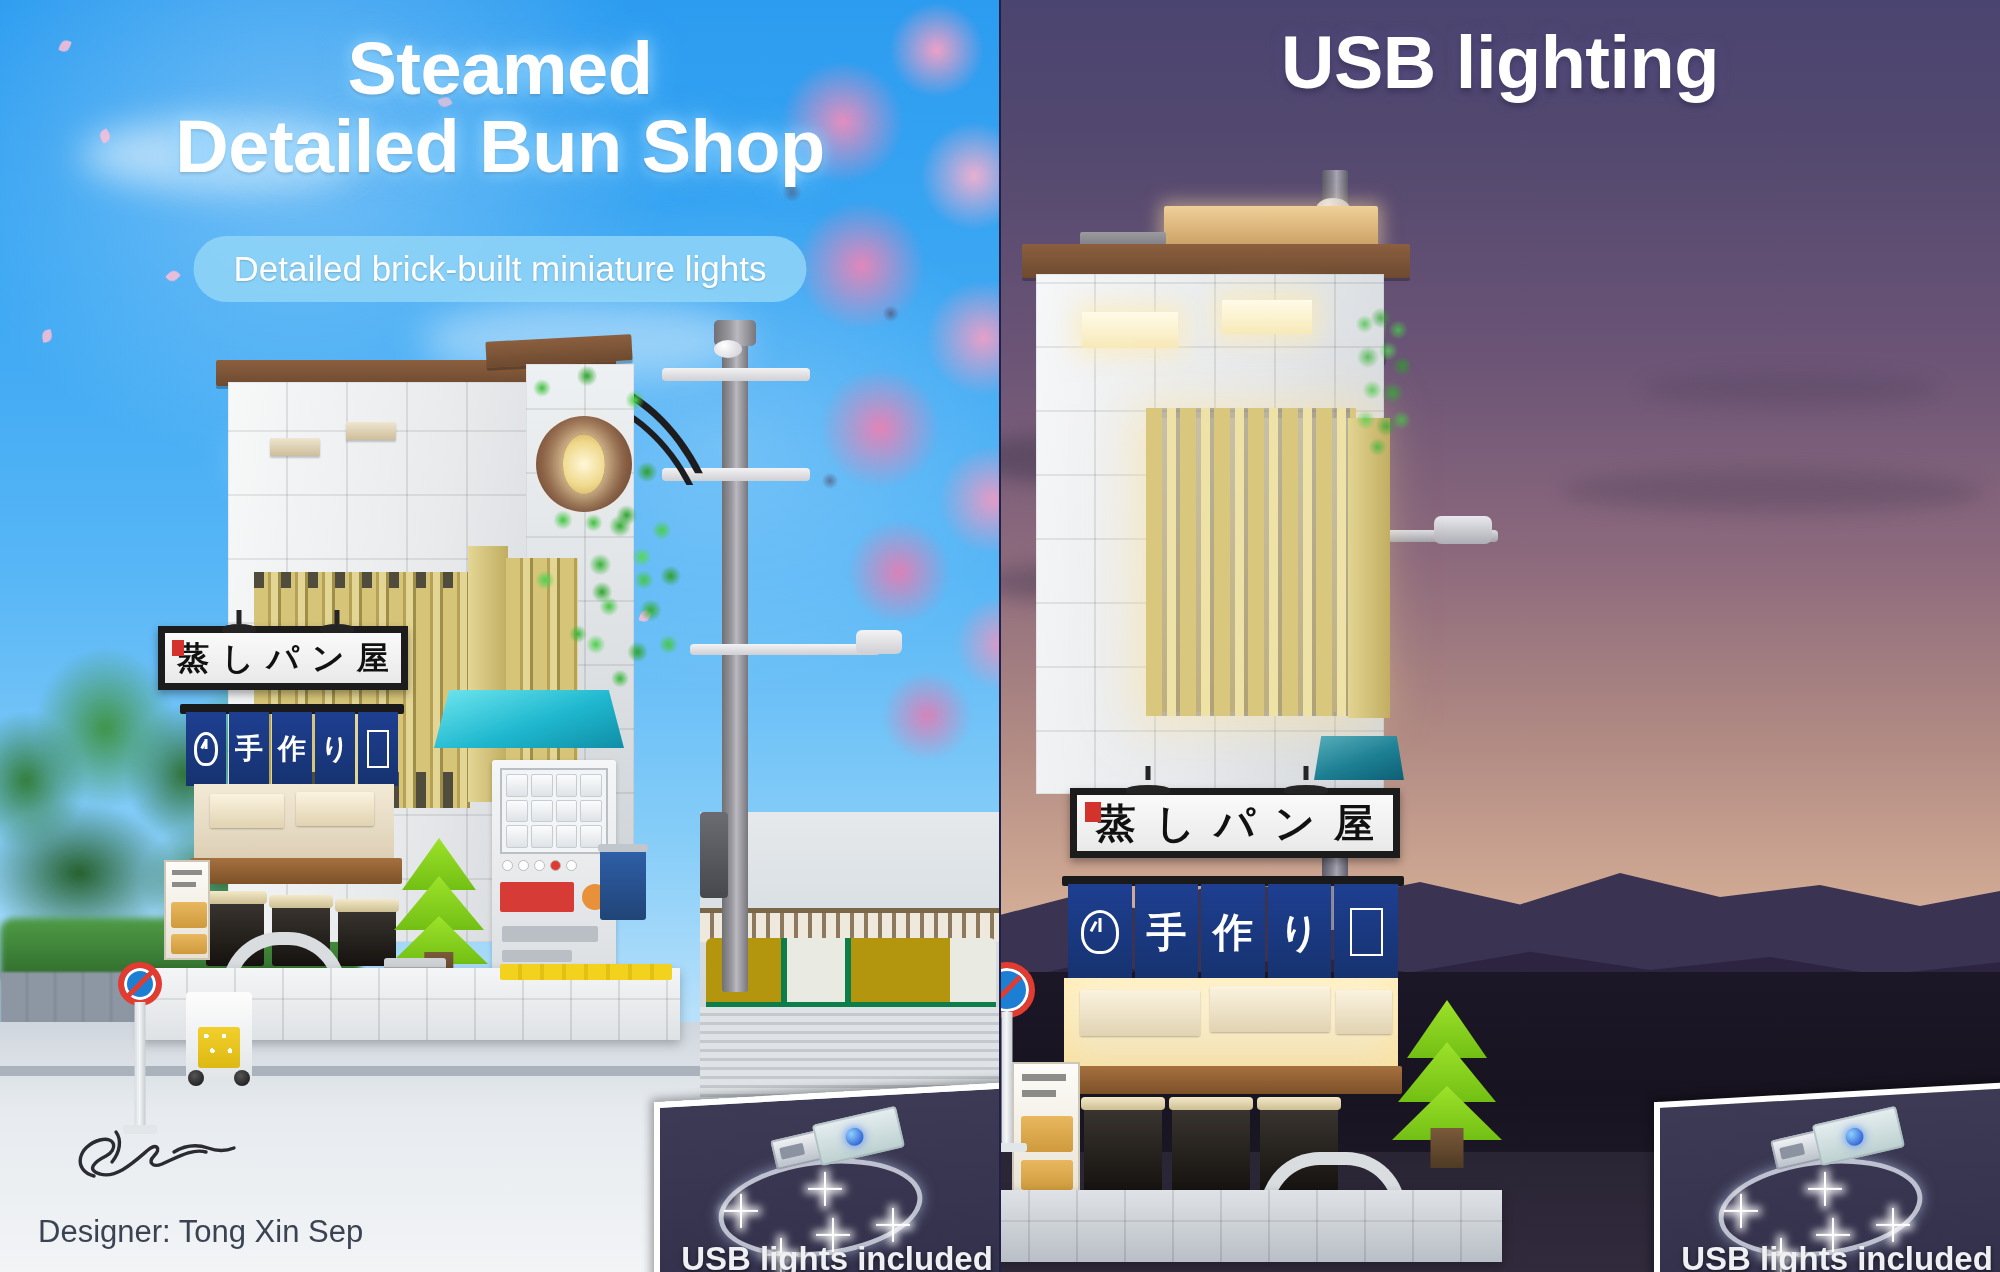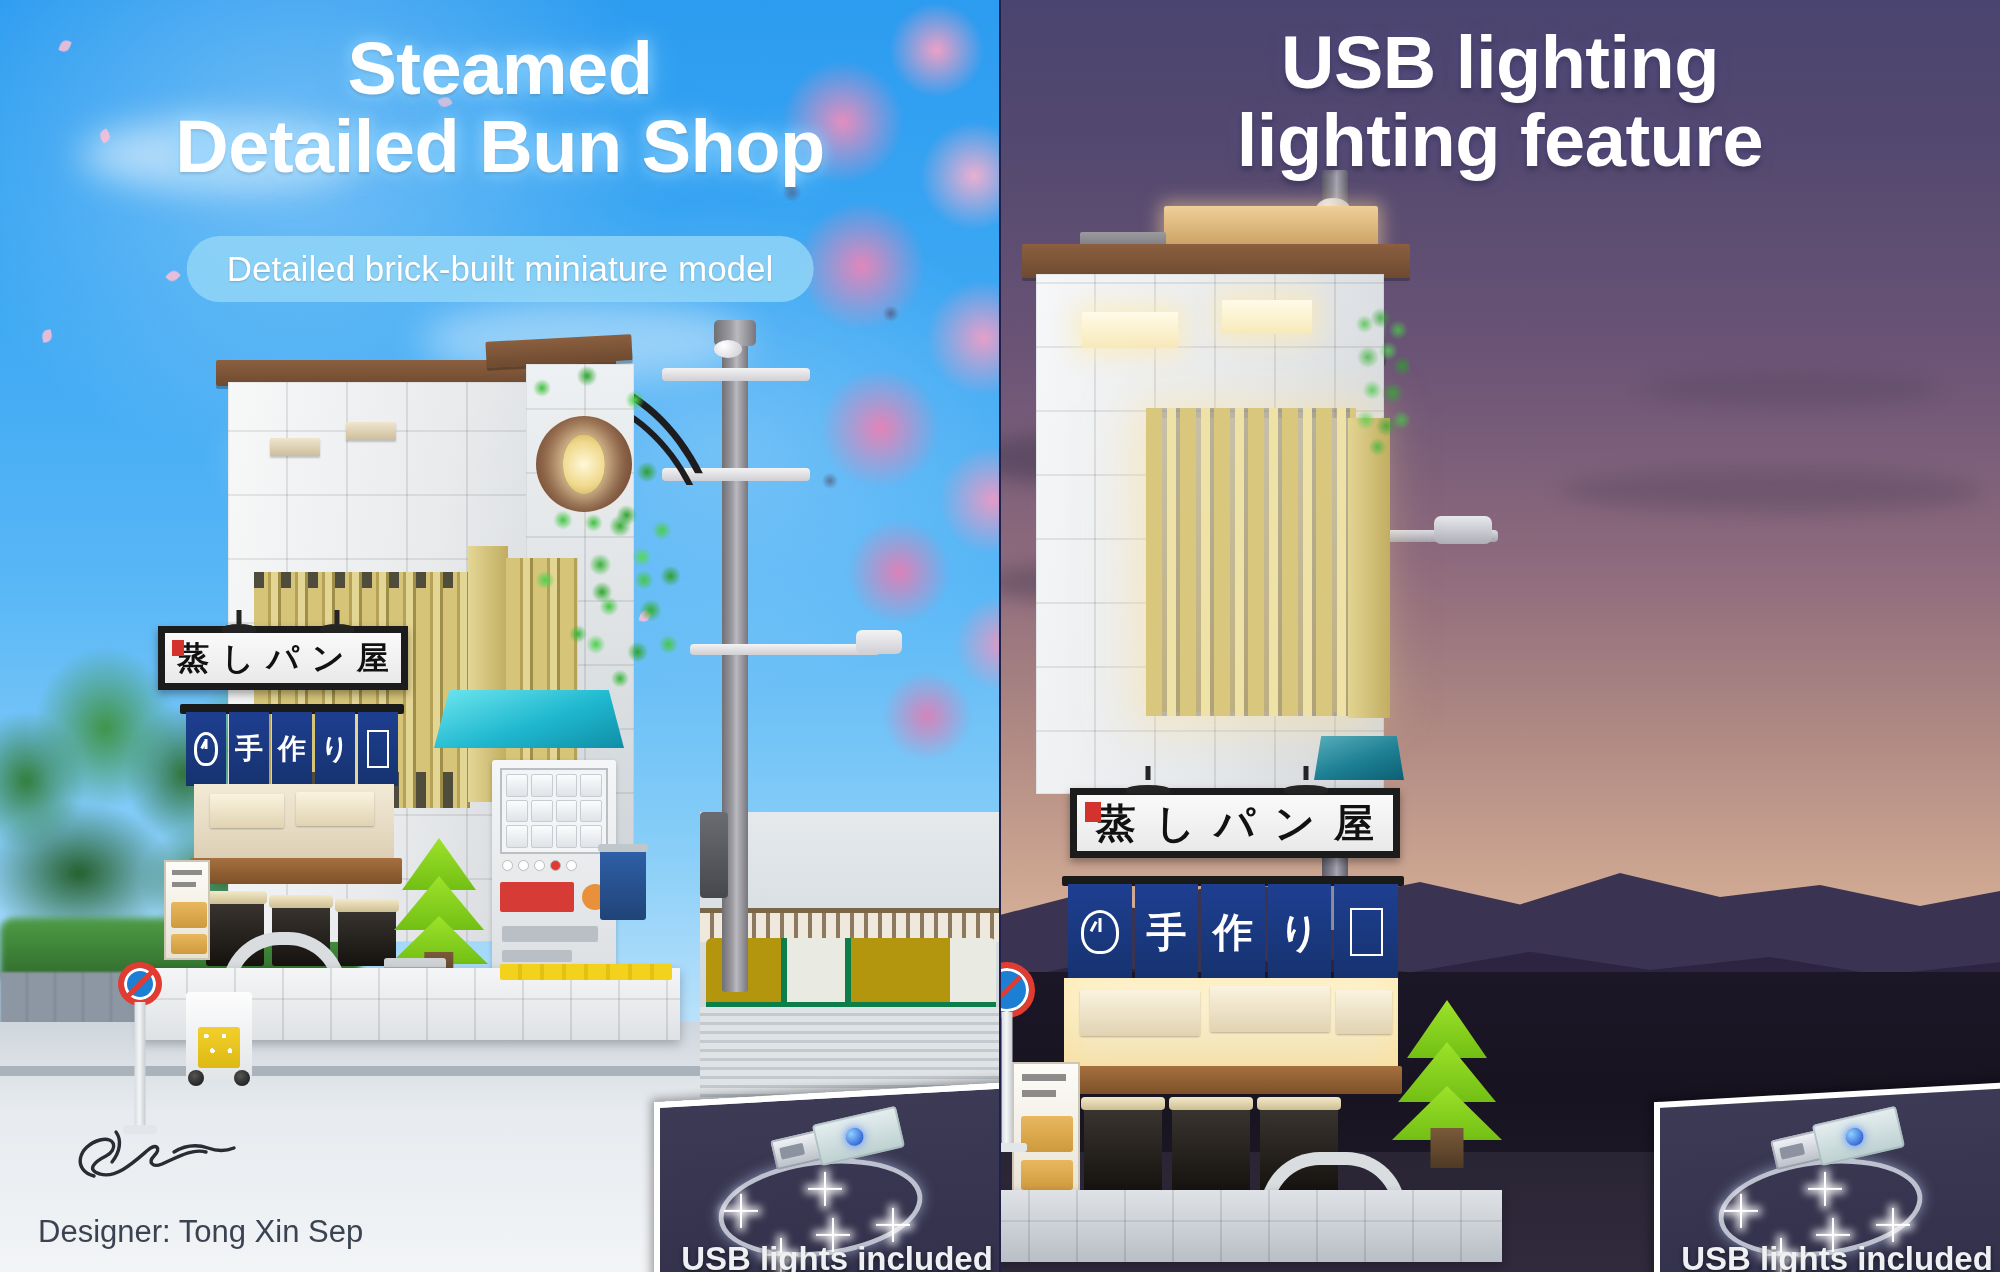--- a/index.html
+++ b/index.html
@@ -495,21 +495,21 @@
     <div class="nopark" style="left:110px; top:962px; width:60px; height:172px;">
       <span class="disc"></span>
         <span class="mast"></span>
         <span class="base"></span>
     </div>
 
     <div class="title" id="title-day">
       <div>Steamed</div>
       <div>Detailed Bun Shop</div>
     </div>
-    <div class="subtitle-pill">Detailed brick-built miniature model</div>
+    <div class="subtitle-pill">Detailed brick-built miniature lights</div>
 
     <div class="designer-sig">
       <svg viewBox="0 0 220 70" fill="none" stroke="#2b2b33" stroke-width="3.4" stroke-linecap="round">
         <path d="M38 54 C16 48 22 24 44 18 C60 14 62 28 50 34 C38 40 30 48 44 52 C60 57 78 40 92 28
                  C100 21 106 26 98 34 C92 40 96 46 106 42 C120 36 136 26 150 30"></path>
         <path d="M118 30 C128 24 140 22 152 26 C160 29 168 30 178 26"></path>
         <path d="M60 10 C66 18 64 30 56 40"></path>
       </svg>
     </div>
     <div class="designer-name">Designer: Tong Xin Sep</div>
@@ -645,21 +645,20 @@
     <div class="nopark" style="left:-26px; top:962px; width:66px; height:190px;">
       <span class="disc" style="width:56px;height:56px;"></span>
       <span class="mast" style="top:50px;"></span>
       <span class="base" style="width:40px;"></span>
     </div>
 
     <div class="awning-blue night" style="left:314px; top:736px; width:90px; height:44px;"></div>
 
     <div class="title" id="title-night">
       <div>USB lighting</div>
-      <div>lighting feature</div>
     </div>
 
     <div class="usb-badge">
       <div class="inner">
         <span class="usb-loop"></span>
         <span class="usb-plug">
           <i class="metal"></i>
             <i class="shell"></i>
             <i class="led"></i>
         </span>

